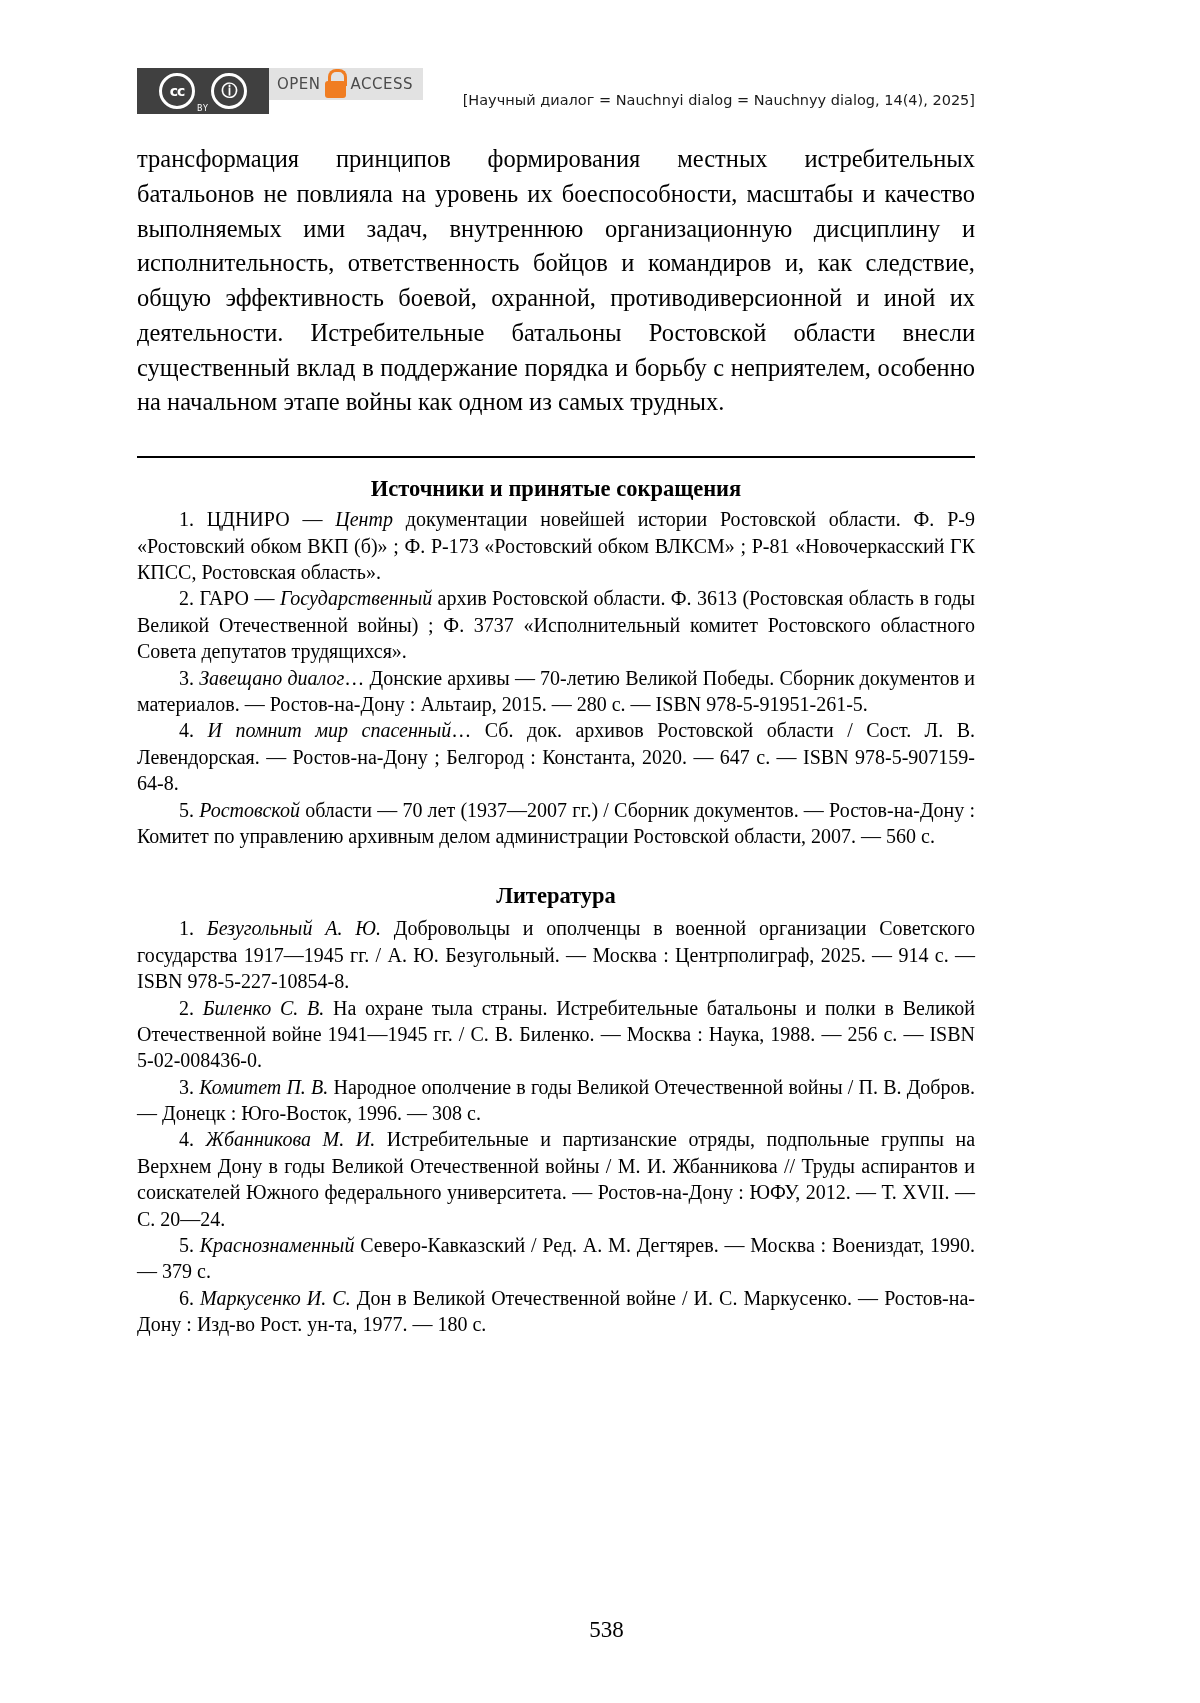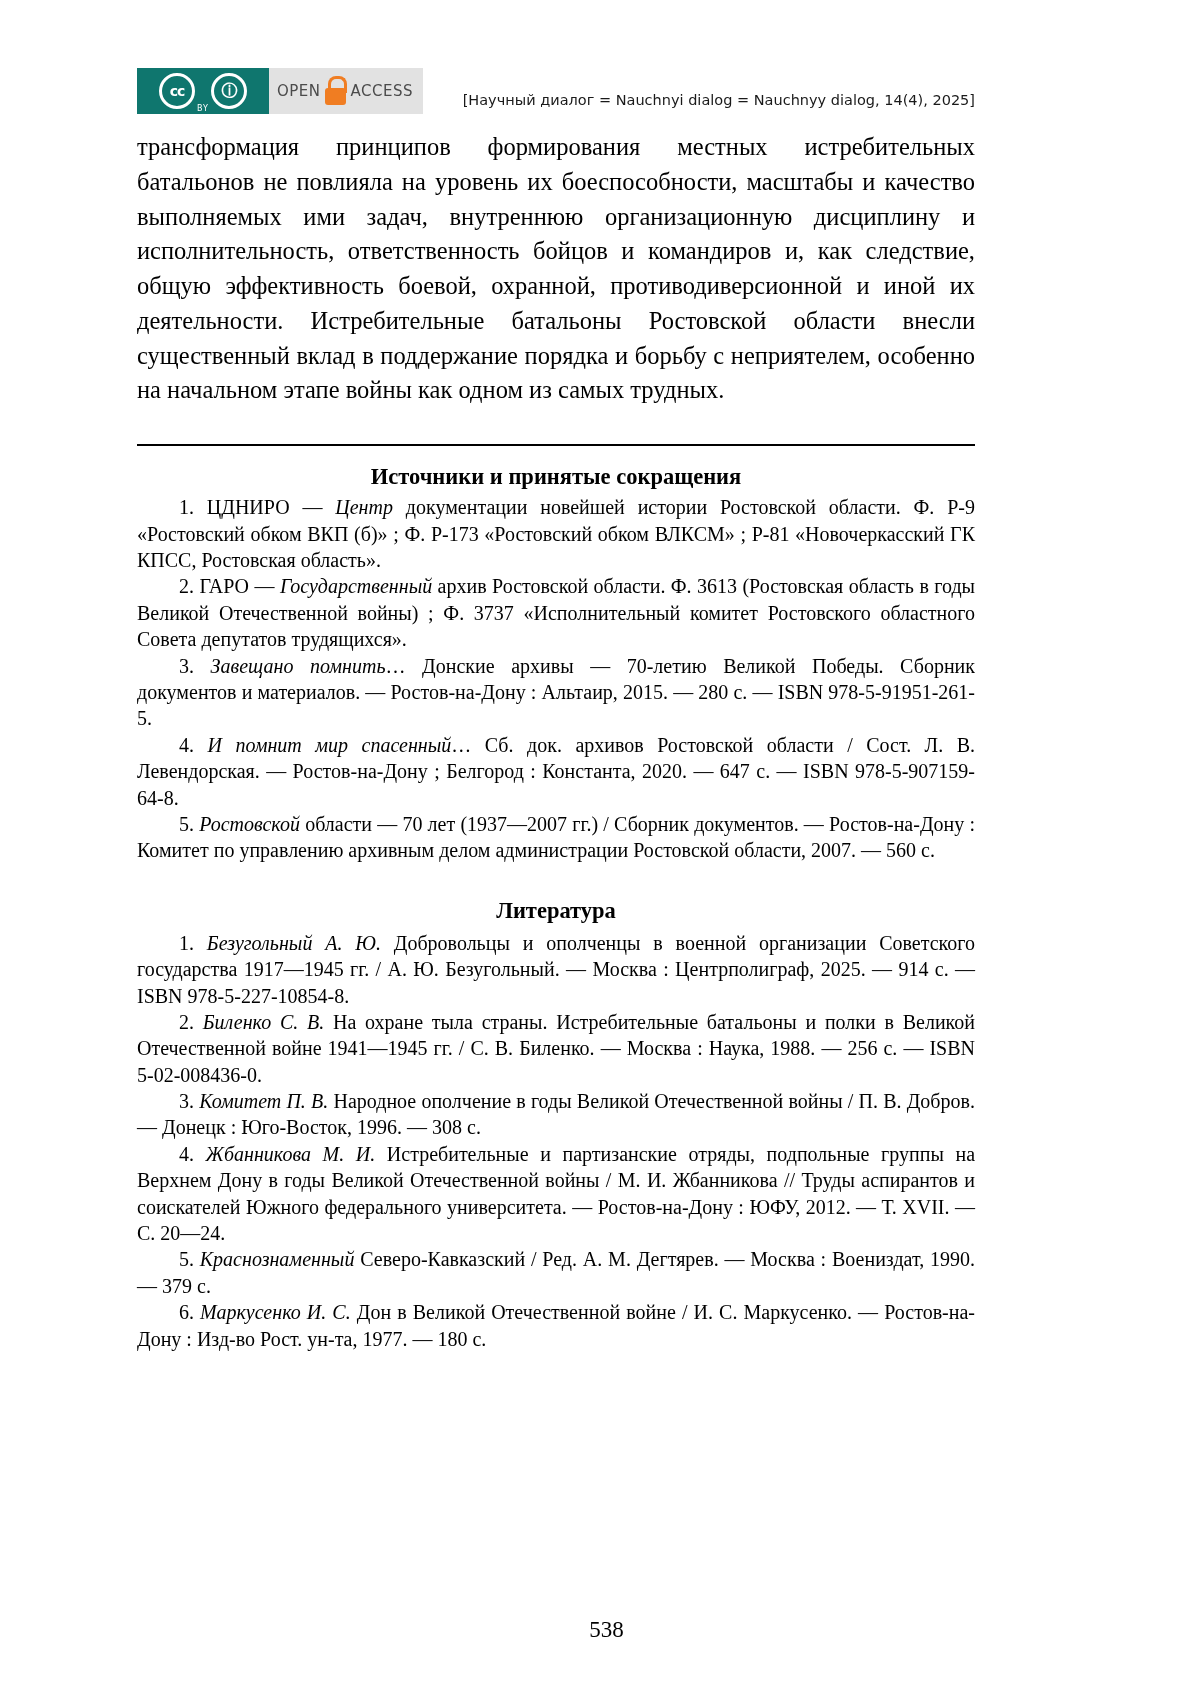--- a/index.html
+++ b/index.html
@@ -50,21 +50,21 @@
     font-family: "DejaVu Sans", sans-serif;
     font-weight: bold;
     font-size: 14px;
     letter-spacing: -1px;
   }
   .cc-circle.by {
     font-size: 16px;
   }
   .cc-block {
     position: relative;
-    background: #0f766e;
+    background: #404040;
     width: 132px;
     height: 46px;
     display: flex;
     align-items: center;
     justify-content: center;
     gap: 16px;
   }
   .cc-block .bylabel {
     position: absolute;
     bottom: 1px;
@@ -74,21 +74,21 @@
     font-family: "DejaVu Sans", sans-serif;
     font-size: 8px;
     letter-spacing: 1px;
   }
   .oa-text {
     background: #e2e2e2;
     display: flex;
     align-items: center;
     gap: 4px;
     padding: 0 10px 0 8px;
-    height: 46px;
+    height: 32px;
     font-family: "DejaVu Sans", sans-serif;
     font-size: 15px;
     letter-spacing: 0.5px;
     color: #4b4b4b;
   }
   .oa-lock {
     width: 22px;
     height: 30px;
     position: relative;
   }
@@ -119,21 +119,21 @@
     color: #1a1a1a;
     padding-top: 22px;
   }
 
   
   .bodytext {
     font-size: 24.5px;
     line-height: 1.42;
     text-align: justify;
     text-justify: inter-word;
-    margin-top: 16px;
+    margin-top: 28px;
   }
   .bodytext p {
     margin: 0;
   }
 
   
   .conflict-table {
     margin-top: 36px;
     margin-bottom: 18px;
     border: 1.5px solid #000;
@@ -220,21 +220,21 @@
       <p>трансформация принципов формирования местных истребительных батальонов не повлияла на уровень их боеспособности, масштабы и качество выполняемых ими задач, внутреннюю организационную дисциплину и исполнительность, ответственность бойцов и командиров и, как следствие, общую эффективность боевой, охранной, противодиверсионной и иной их деятельности. Истребительные батальоны Ростовской области внесли существенный вклад в поддержание порядка и борьбу с неприятелем, особенно на начальном этапе войны как одном из самых трудных.</p>
     </div>
 
     <div class="conflict-table">
     </div>
 
     <h2 class="section-title">Источники и принятые сокращения</h2>
     <div>
       <p class="ref"><span>1. ЦДНИРО — </span><i>Центр</i><span> документации новейшей истории Ростовской области. Ф. Р-9 «Ростовский обком ВКП (б)» ; Ф. Р-173 «Ростовский обком ВЛКСМ» ; Р-81 «Новочеркасский ГК КПСС, Ростовская область».</span></p>
       <p class="ref"><span>2. ГАРО — </span><i>Государственный</i><span> архив Ростовской области. Ф. 3613 (Ростовская область в годы Великой Отечественной войны) ; Ф. 3737 «Исполнительный комитет Ростовского областного Совета депутатов трудящихся».</span></p>
-      <p class="ref"><span>3. </span><i>Завещано помнить</i><span>… Донские архивы — 70-летию Великой Победы. Сборник документов и материалов. — Ростов-на-Дону : Альтаир, 2015. — 280 с. — ISBN 978-5-91951-261-5.</span></p>
+      <p class="ref"><span>3. </span><i>Завещано диалог</i><span>… Донские архивы — 70-летию Великой Победы. Сборник документов и материалов. — Ростов-на-Дону : Альтаир, 2015. — 280 с. — ISBN 978-5-91951-261-5.</span></p>
       <p class="ref"><span>4. </span><i>И помнит мир спасенный</i><span>… Сб. док. архивов Ростовской области / Сост. Л. В. Левендорская. — Ростов-на-Дону ; Белгород : Константа, 2020. — 647 с. — ISBN 978-5-907159-64-8.</span></p>
       <p class="ref"><span>5. </span><i>Ростовской</i><span> области — 70 лет (1937—2007 гг.) / Сборник документов. — Ростов-на-Дону : Комитет по управлению архивным делом администрации Ростовской области, 2007. — 560 с.</span></p>
     </div>
 
     <h2 class="section-title lit">Литература</h2>
     <div>
       <p class="ref"><span>1. </span><i>Безугольный А. Ю.</i><span> Добровольцы и ополченцы в военной организации Советского государства 1917—1945 гг. / А. Ю. Безугольный. — Москва : Центрполиграф, 2025. — 914 с. — ISBN 978-5-227-10854-8.</span></p>
       <p class="ref"><span>2. </span><i>Биленко С. В.</i><span> На охране тыла страны. Истребительные батальоны и полки в Великой Отечественной войне 1941—1945 гг. / С. В. Биленко. — Москва : Наука, 1988. — 256 с. — ISBN 5-02-008436-0.</span></p>
       <p class="ref"><span>3. </span><i>Комитет П. В.</i><span> Народное ополчение в годы Великой Отечественной войны / П. В. Добров. — Донецк : Юго-Восток, 1996. — 308 с.</span></p>
       <p class="ref"><span>4. </span><i>Жбанникова М. И.</i><span> Истребительные и партизанские отряды, подпольные группы на Верхнем Дону в годы Великой Отечественной войны / М. И. Жбанникова // Труды аспирантов и соискателей Южного федерального университета. — Ростов-на-Дону : ЮФУ, 2012. — Т. XVII. — С. 20—24.</span></p>

